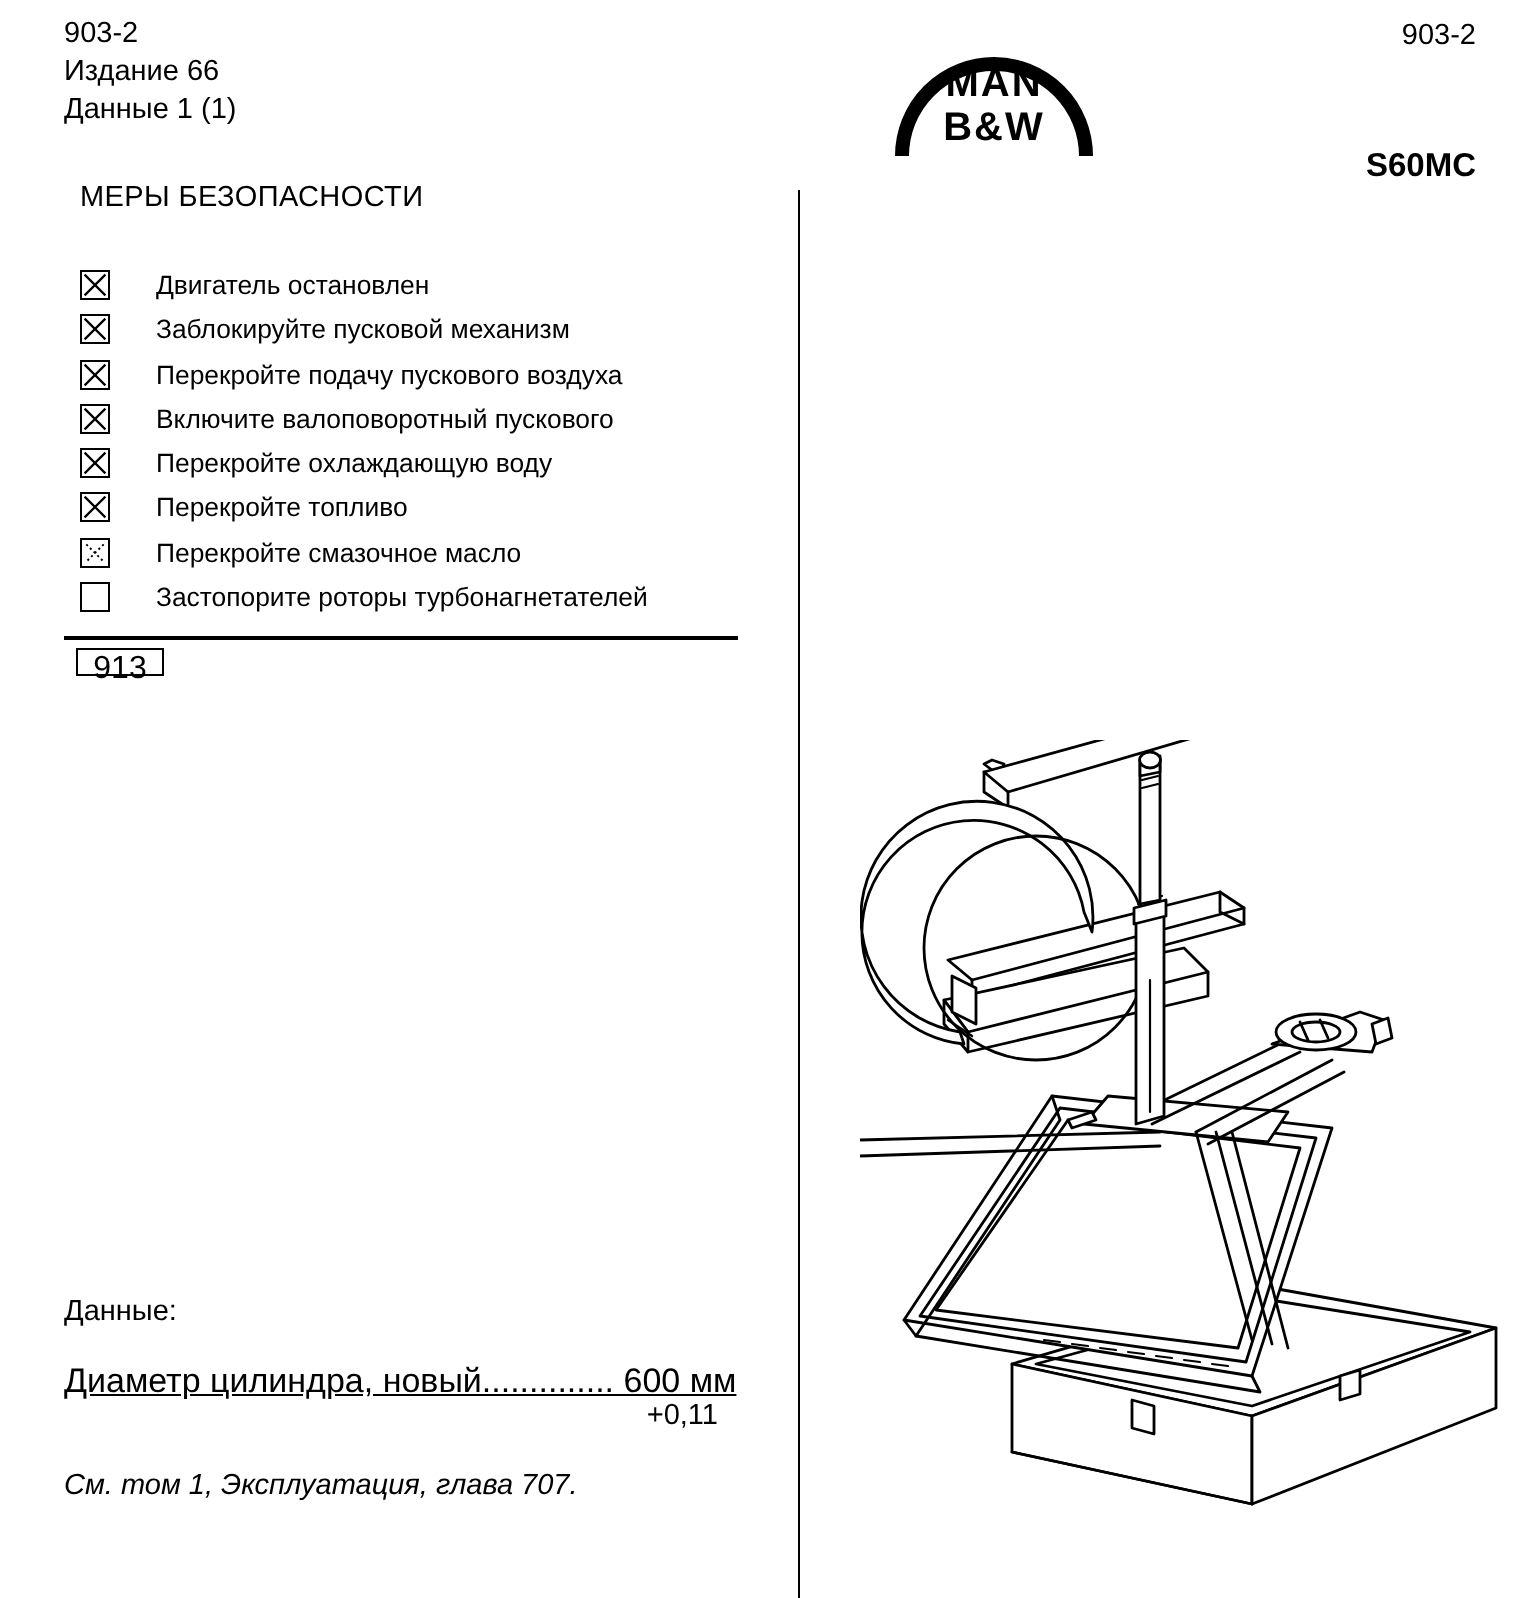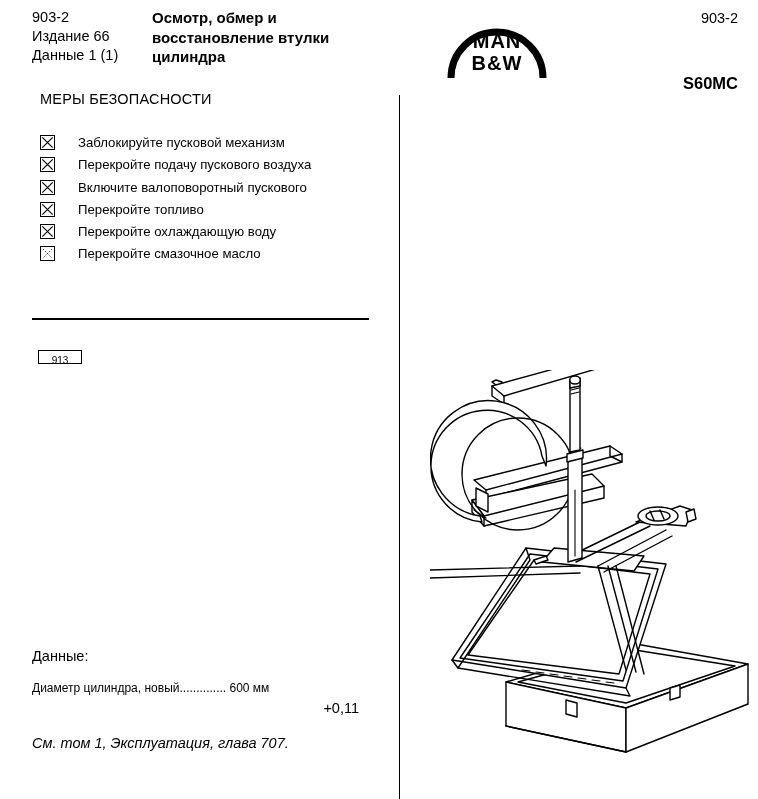--- a/index.html
+++ b/index.html
@@ -118,44 +118,45 @@
     position: absolute;
     left: 32px;
     top: 318px;
     width: 337px;
     height: 2px;
     background: #000;
   }
   .tag-913 {
     position: absolute;
     left: 38px;
-    top: 350px;
+    top: 324px;
     min-width: 44px;
     height: 14px;
     border: 1.4px solid #000;
     box-sizing: border-box;
-    font-size: 10px;
+    font-size: 16px;
     text-align: center;
     line-height: 19px;
   }
 
   
   .data-heading {
     position: absolute;
     left: 32px;
     top: 648px;
     font-size: 14.5px;
   }
   .data-line {
     position: absolute;
     left: 32px;
     top: 681px;
     width: 334px;
-    font-size: 12px;
+    font-size: 17px;
     white-space: pre;
+    text-decoration: underline;
   }
   .data-tol {
     position: absolute;
     left: 32px;
     top: 700px;
     width: 327px;
     font-size: 14.5px;
     text-align: right;
   }
   .data-ref {
@@ -179,21 +180,20 @@
 </style>
 </head>
 <body>
 
 <div class="page">
 
   <div class="hdr-meta"><span>903-2</span>
 <span>Издание 66</span>
 <span>Данные 1 (1)</span></div>
 
-  <div class="hdr-title">Осмотр, обмер и восстановление втулки цилиндра</div>
 
   <div class="logo">
     <svg viewBox="0 0 100 76" xmlns="http://www.w3.org/2000/svg">
       <path d="M4 76 A46 46 0 0 1 96 76" fill="none" stroke="#000" stroke-width="7"></path>
       <text x="50" y="46" font-family="Liberation Sans, sans-serif" font-size="20" font-weight="bold" text-anchor="middle" letter-spacing="1">MAN</text>
       <text x="50" y="68" font-family="Liberation Sans, sans-serif" font-size="20" font-weight="bold" text-anchor="middle" letter-spacing="1">B&amp;W</text>
     </svg>
   </div>
 
   <div class="hdr-code">903-2</div>
@@ -203,20 +203,28 @@
 
   <div class="safety-title">МЕРЫ БЕЗОПАСНОСТИ</div>
 
   <div class="checklist">
     <div class="check-row">
       <span class="cbox">
         <svg viewBox="0 0 15 15">
             <path d="M1.5 1.5 L13.5 13.5 M13.5 1.5 L1.5 13.5" stroke="#000" stroke-width="1.3" fill="none"></path>
           </svg>
       </span>
+      <span class="check-label">Двигатель остановлен</span>
+    </div>
+    <div class="check-row">
+      <span class="cbox">
+        <svg viewBox="0 0 15 15">
+            <path d="M1.5 1.5 L13.5 13.5 M13.5 1.5 L1.5 13.5" stroke="#000" stroke-width="1.3" fill="none"></path>
+          </svg>
+      </span>
       <span class="check-label">Заблокируйте пусковой механизм</span>
     </div>
     <div class="check-row">
       <span class="cbox">
         <svg viewBox="0 0 15 15">
             <path d="M1.5 1.5 L13.5 13.5 M13.5 1.5 L1.5 13.5" stroke="#000" stroke-width="1.3" fill="none"></path>
           </svg>
       </span>
       <span class="check-label">Перекройте подачу пускового воздуха</span>
     </div>
@@ -227,37 +235,43 @@
           </svg>
       </span>
       <span class="check-label">Включите валоповоротный пускового</span>
     </div>
     <div class="check-row">
       <span class="cbox">
         <svg viewBox="0 0 15 15">
             <path d="M1.5 1.5 L13.5 13.5 M13.5 1.5 L1.5 13.5" stroke="#000" stroke-width="1.3" fill="none"></path>
           </svg>
       </span>
+      <span class="check-label">Перекройте охлаждающую воду</span>
+    </div>
+    <div class="check-row">
+      <span class="cbox">
+        <svg viewBox="0 0 15 15">
+            <path d="M1.5 1.5 L13.5 13.5 M13.5 1.5 L1.5 13.5" stroke="#000" stroke-width="1.3" fill="none"></path>
+          </svg>
+      </span>
       <span class="check-label">Перекройте топливо</span>
     </div>
     <div class="check-row">
       <span class="cbox">
         <svg viewBox="0 0 15 15">
-            <path d="M1.5 1.5 L13.5 13.5 M13.5 1.5 L1.5 13.5" stroke="#000" stroke-width="1.3" fill="none"></path>
-          </svg>
-      </span>
-      <span class="check-label">Перекройте охлаждающую воду</span>
-    </div>
-    <div class="check-row">
-      <span class="cbox">
-        <svg viewBox="0 0 15 15">
             <path d="M2.5 2.5 L12.5 12.5 M12.5 2.5 L2.5 12.5" stroke="#000" stroke-width="1.1" fill="none" stroke-dasharray="1.2 1.8"></path>
           </svg>
       </span>
       <span class="check-label">Перекройте смазочное масло</span>
+    </div>
+    <div class="check-row">
+      <span class="cbox">
+        <svg viewBox="0 0 15 15"></svg>
+      </span>
+      <span class="check-label">Застопорите роторы турбонагнетателей</span>
     </div>
   </div>
 
   <div class="hrule"></div>
   <div class="tag-913">913</div>
 
   <div class="data-heading">Данные:</div>
   <div class="data-line">Диаметр цилиндра, новый.............. 600 мм</div>
   <div class="data-tol">+0,11</div>
   <div class="data-ref">См. том 1, Эксплуатация, глава 707.</div>

